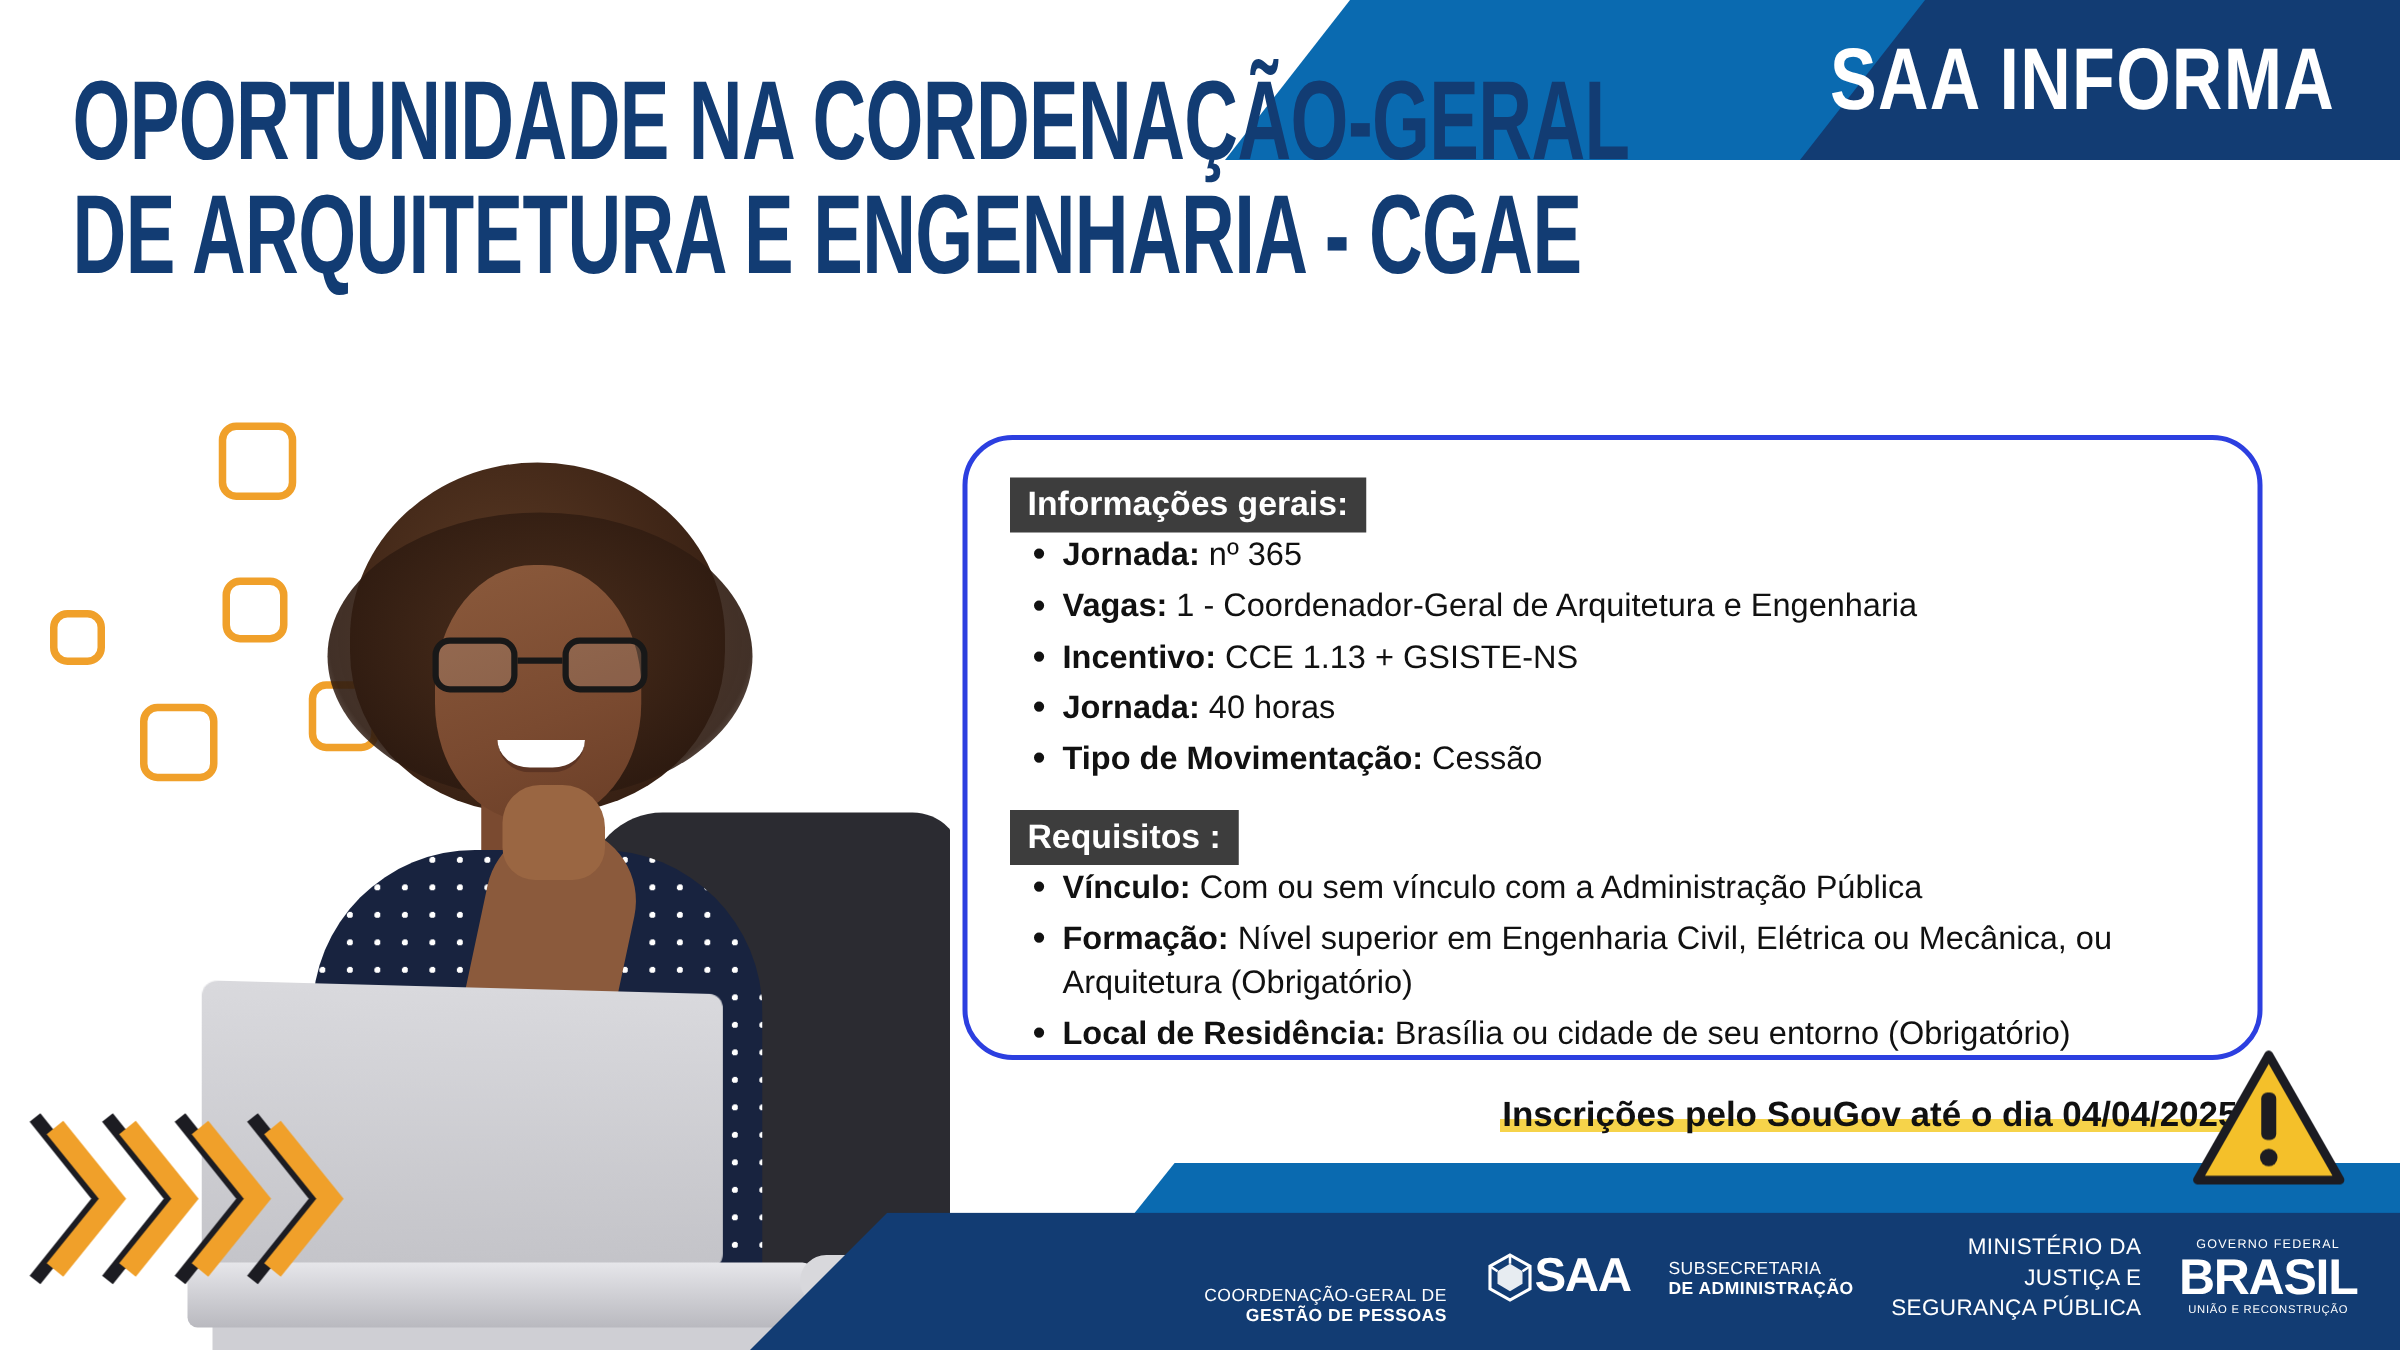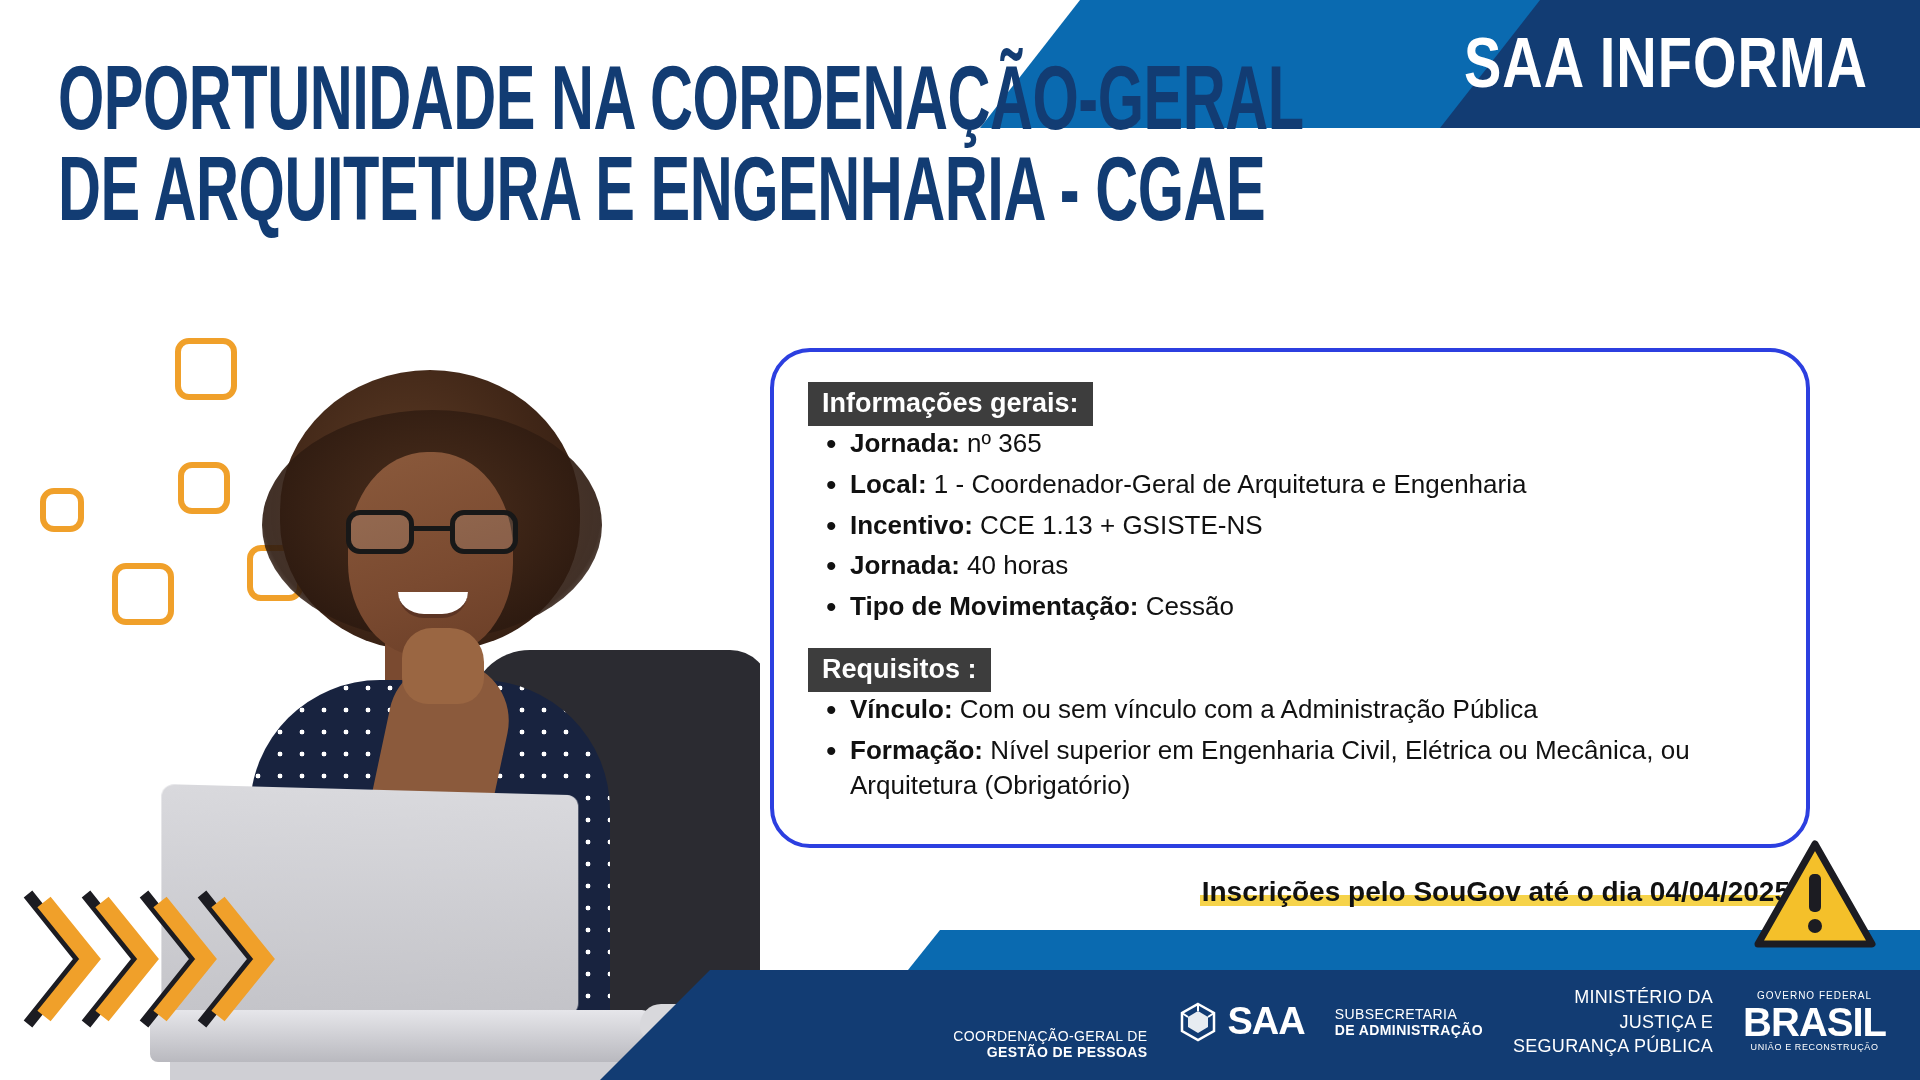--- a/index.html
+++ b/index.html
@@ -385,21 +385,20 @@
     gap: 30px;
     z-index: 8;
     color: #ffffff;
   }
   .logo-block { text-align: right; line-height: 1.16; margin-top: 44px; }
   .logo-block .l1 { font-size: 14px; letter-spacing: .4px; }
   .logo-block .l2 { font-size: 14px; font-weight: bold; letter-spacing: .4px; }
   .saa-logo {
     display: flex;
     align-items: center;
-    gap: 10px;
   }
   .saa-mark {
     width: 40px; height: 40px;
   }
   .saa-word {
     font-size: 38px;
     font-weight: bold;
     letter-spacing: -1px;
   }
   .sub-block { text-align: left; line-height: 1.16; }
@@ -470,21 +469,21 @@
   </svg>
 
   <div class="card">
     <div class="section-tag">Informações gerais:</div>
     <ul>
       <li>
         <b>Jornada:</b>
         <span>nº 365</span>
       </li>
       <li>
-        <b>Local:</b>
+        <b>Vagas:</b>
         <span>1 - Coordenador-Geral de Arquitetura e Engenharia</span>
       </li>
       <li>
         <b>Incentivo:</b>
         <span>CCE 1.13 + GSISTE-NS</span>
       </li>
       <li>
         <b>Jornada:</b>
         <span>40 horas</span>
       </li>
@@ -496,20 +495,24 @@
 
     <div class="section-tag req-tag">Requisitos :</div>
     <ul class="req-list">
       <li>
         <b>Vínculo:</b>
         <span> Com ou sem vínculo com a Administração Pública</span>
       </li>
       <li>
         <b>Formação:</b>
         <span> Nível superior em Engenharia Civil, Elétrica ou Mecânica, ou Arquitetura (Obrigatório)</span>
+      </li>
+      <li>
+        <b>Local de Residência:</b>
+        <span> Brasília ou cidade de seu entorno (Obrigatório)</span>
       </li>
     </ul>
   </div>
 
   <div class="inscricoes">
     <span class="hl">Inscrições pelo SouGov  até o dia 04/04/2025</span>
   </div>
 
   <svg class="warn" viewBox="0 0 126 112">
     <polygon points="63,6 120,106 6,106" fill="#f4c02a" stroke="#1c1c22" stroke-width="7" stroke-linejoin="round"></polygon>

